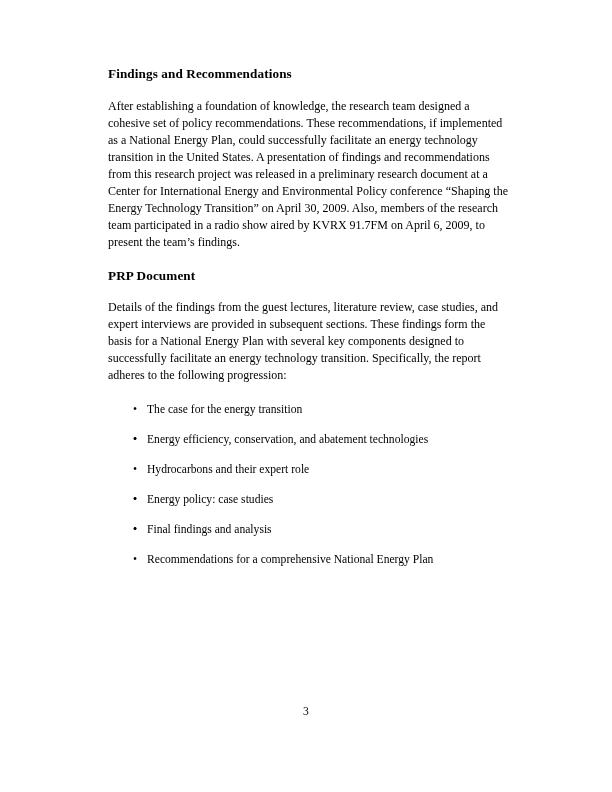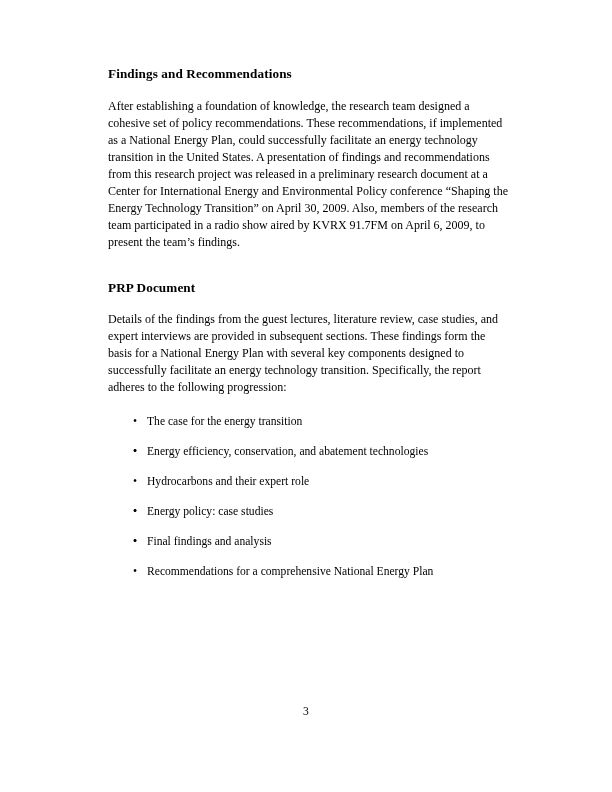--- a/index.html
+++ b/index.html
@@ -36,21 +36,21 @@
   h2.section-heading {
     font-family: "Liberation Serif", "DejaVu Serif", serif;
     font-size: 13.2px;
     font-weight: bold;
     line-height: 15.5px;
     margin: 0 0 11px 0;
     letter-spacing: 0.1px;
   }
 
   h2.section-heading.second {
-    margin-top: 29px;
+    margin-top: 17px;
   }
 
   p.body-text {
     font-size: 12px;
     line-height: 17px;
     margin: 16px 0 0 0;
     text-align: left;
     hyphens: none;
   }
 

